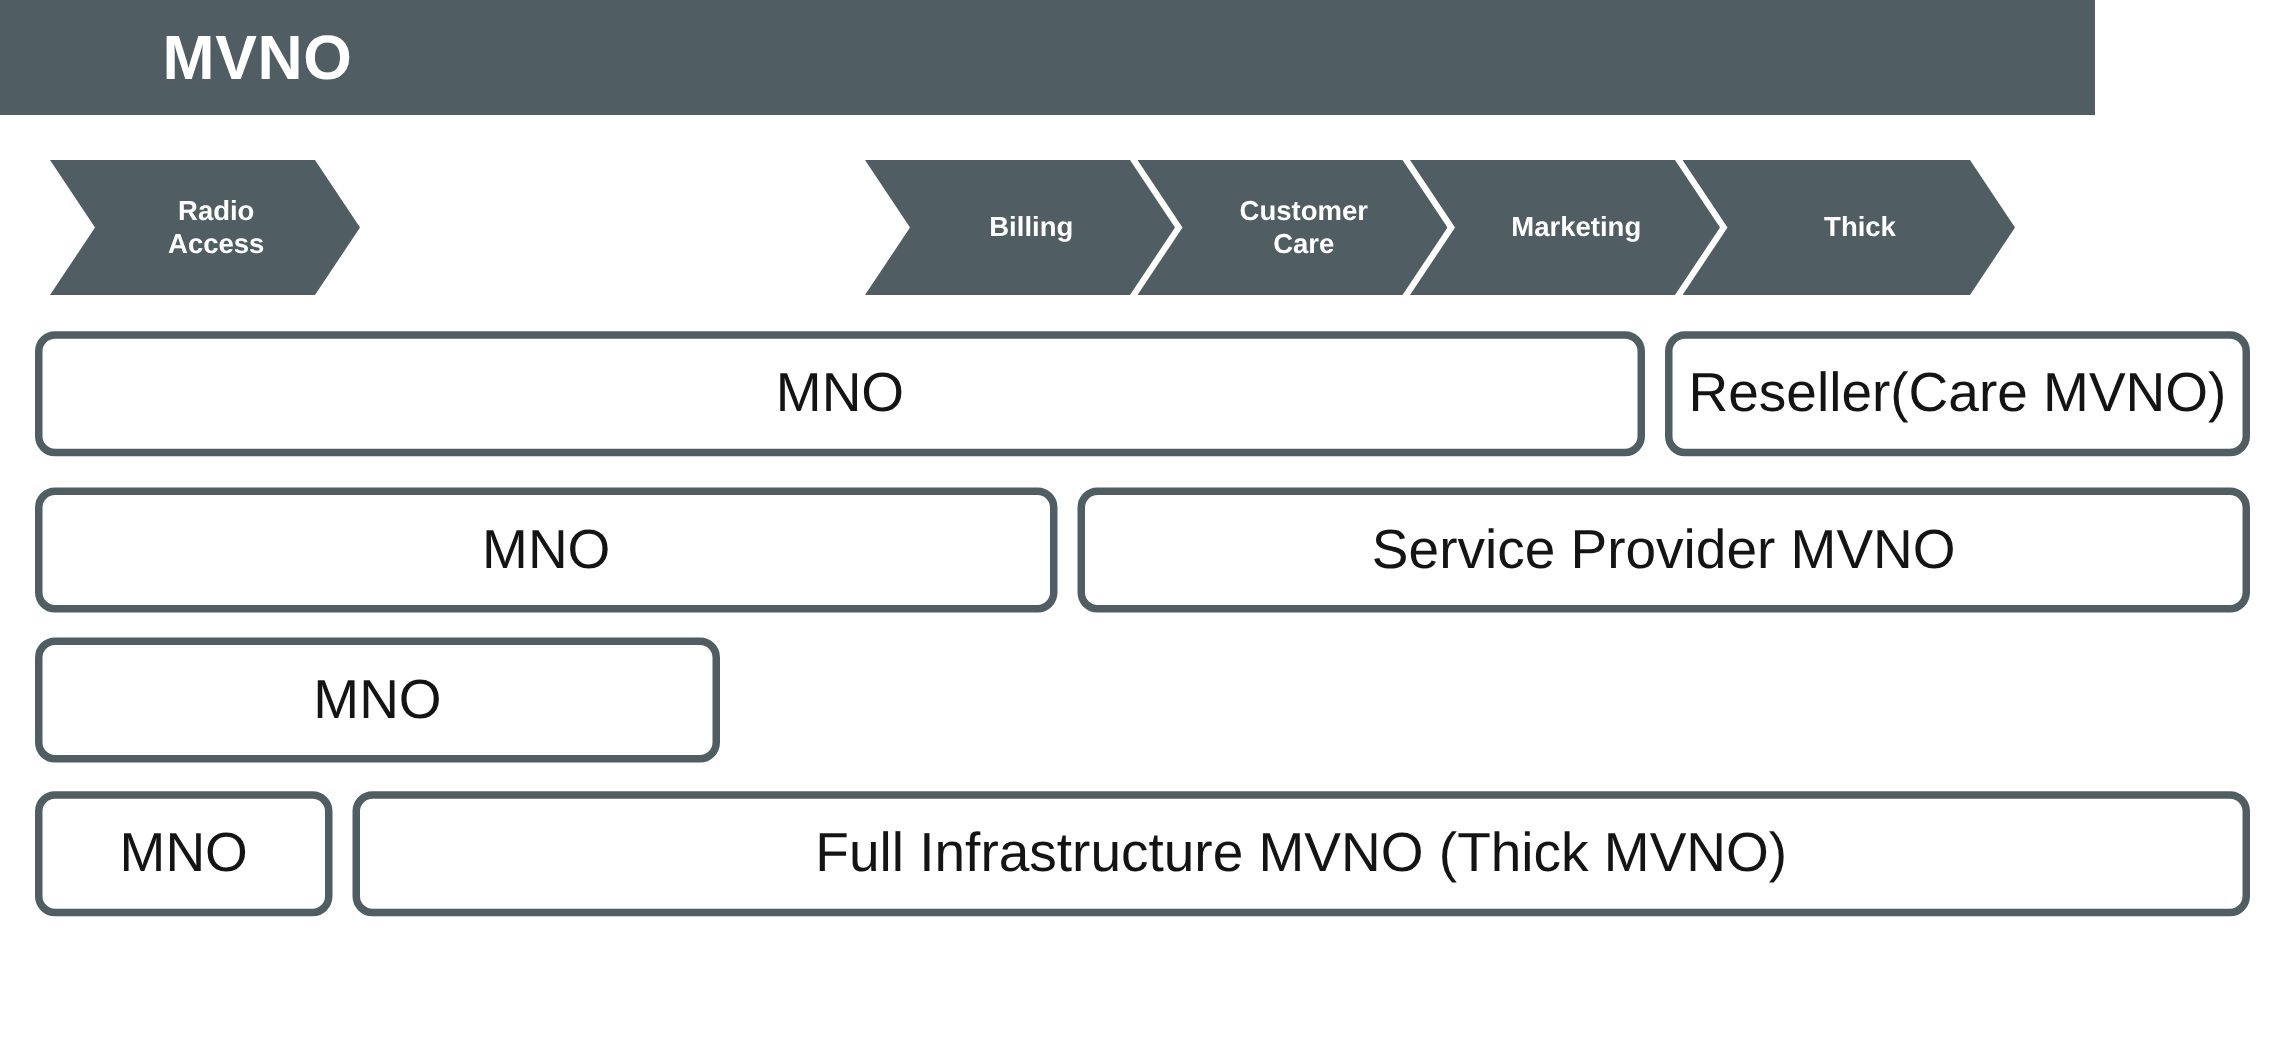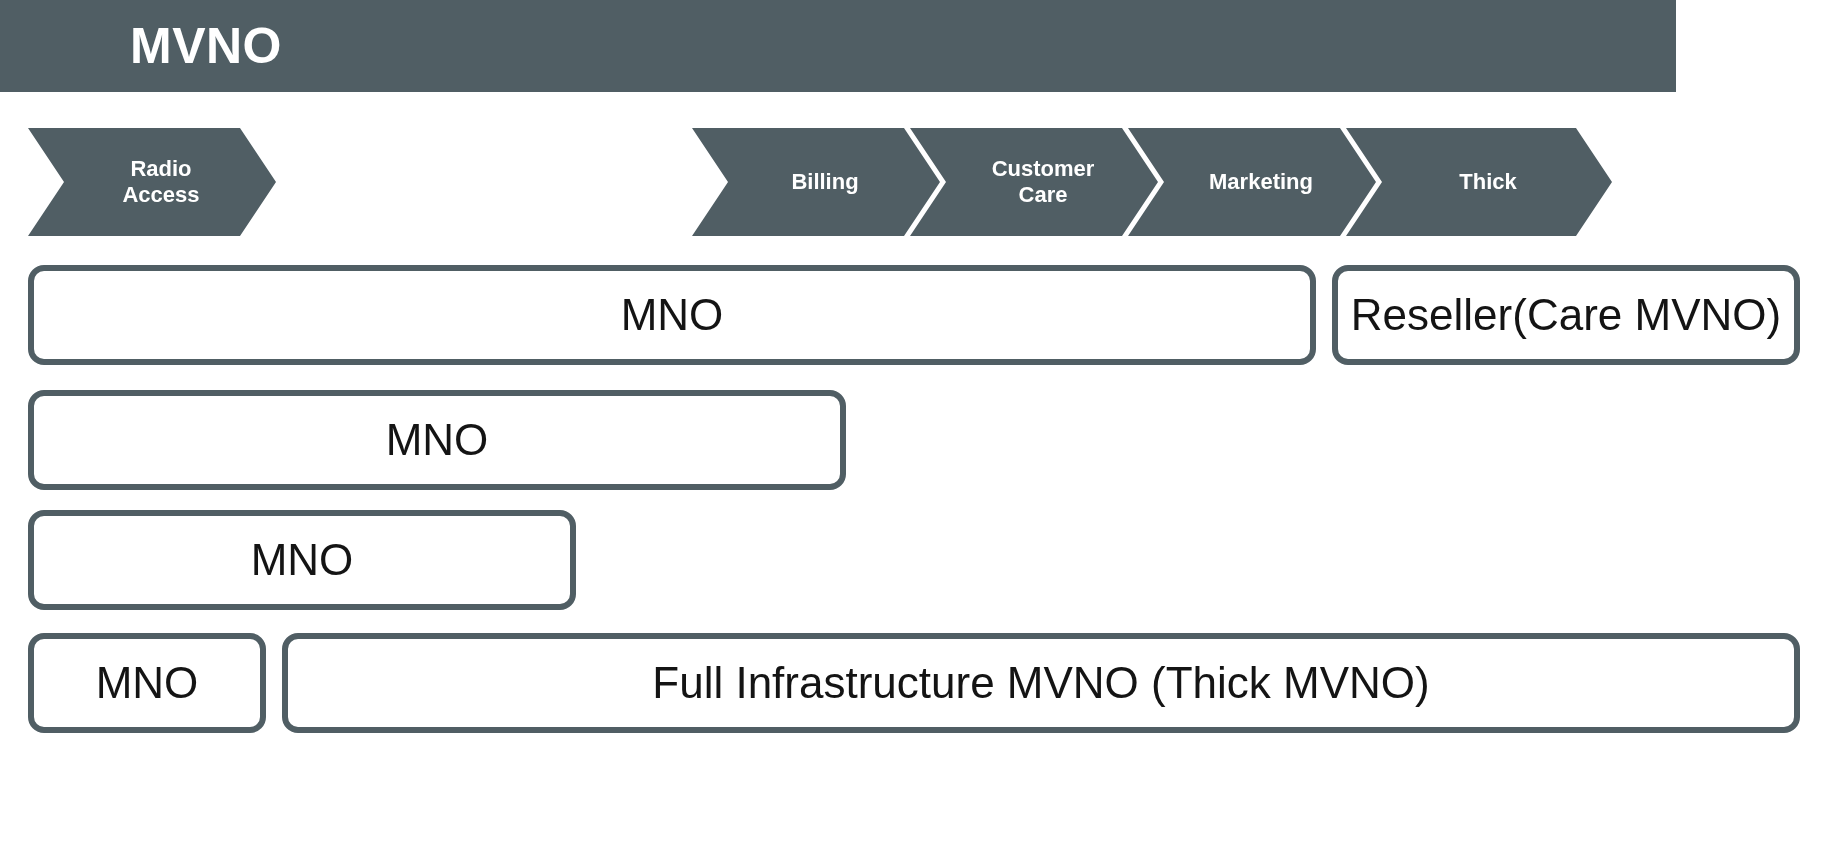--- a/index.html
+++ b/index.html
@@ -108,21 +108,21 @@
 <body>
 
 <div id="canvas">
 
   <div class="header-bar">
     <div class="header-title">MVNO</div>
   </div>
 
   <div class="chevron-row">
 
-    <div class="chevron first" style="left:0px; width:248px;">
+    <div class="chevron first" style="left:12px; width:248px;">
       <span class="chevron-label">Radio
 Access</span>
     </div>
 
 
 
     <div class="chevron" style="left:664px; width:248px;">
       <span class="chevron-label">Billing</span>
     </div>
 
@@ -147,20 +147,23 @@
     </div>
     <div class="box" style="left:1332px; width:468px;">
       <span class="box-label">Reseller(Care MVNO)</span>
     </div>
   </div>
 
   <div class="box-row" style="top:390px; width:1828px;">
     <div class="box" style="left:28px; width:818px;">
       <span class="box-label">MNO</span>
     </div>
+    <div class="box" style="left:862px; width:938px;">
+      <span class="box-label">Service Provider MVNO</span>
+    </div>
   </div>
 
   <div class="box-row" style="top:510px; width:1828px;">
     <div class="box" style="left:28px; width:548px;">
       <span class="box-label">MNO</span>
     </div>
   </div>
 
   <div class="box-row" style="top:633px; width:1828px;">
     <div class="box" style="left:28px; width:238px;">

